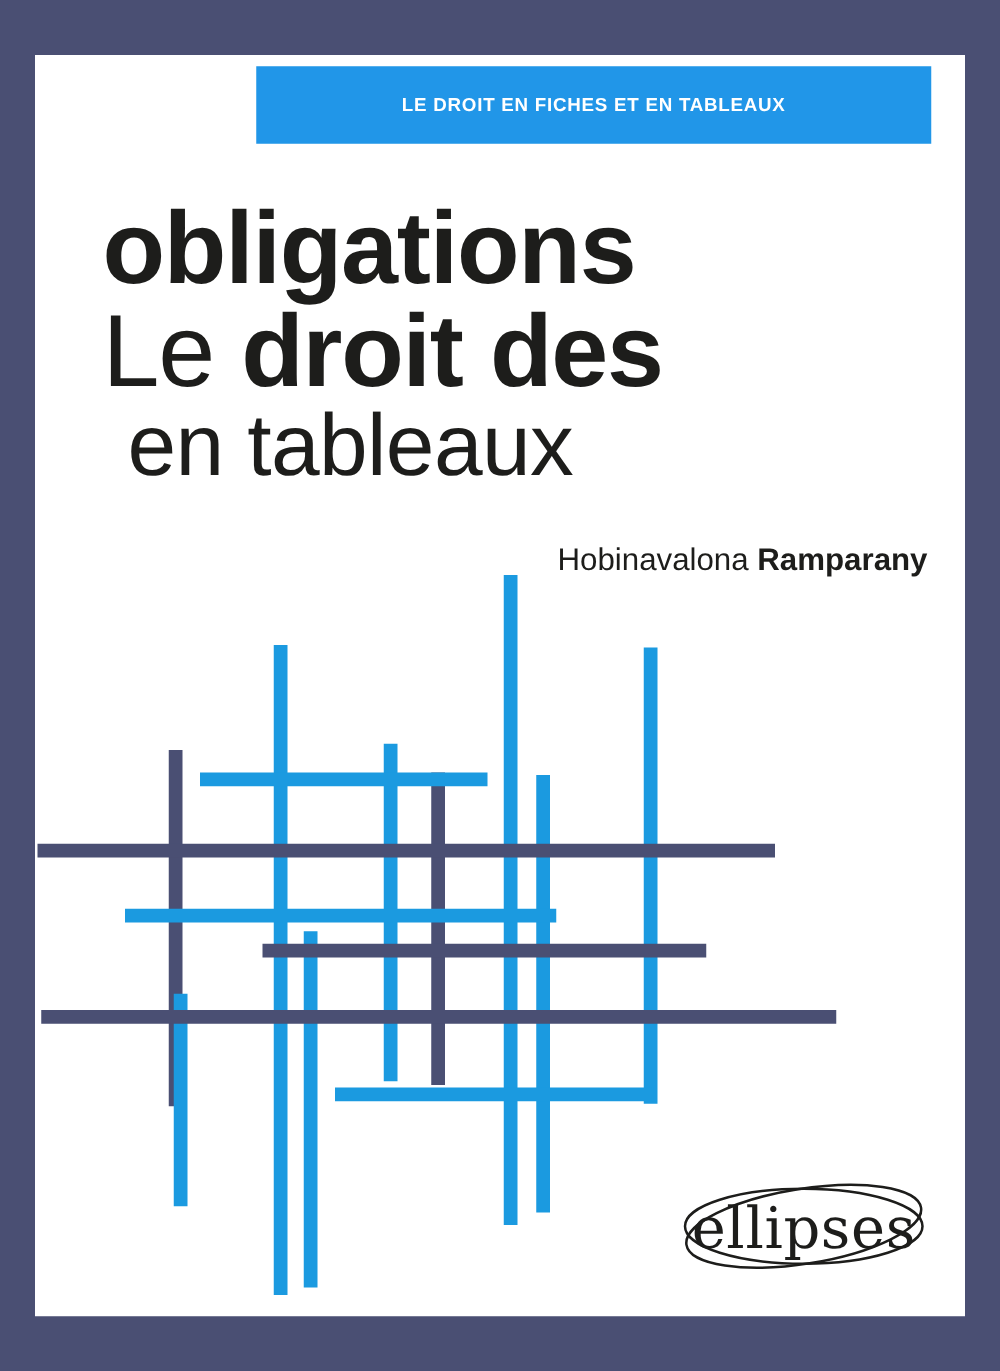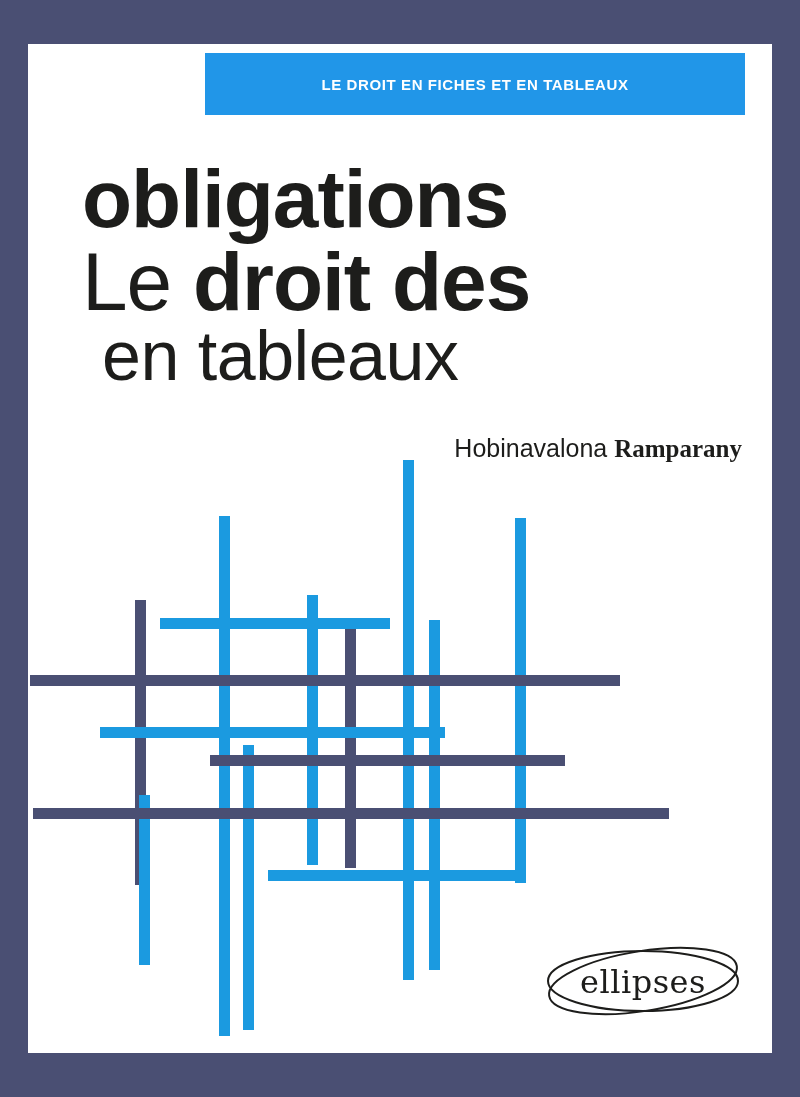--- a/index.html
+++ b/index.html
@@ -98,21 +98,21 @@
   .authors {
     position: absolute;
     right: 58px;
     top: 432px;
     text-align: right;
     color: #1d1d1b;
     font-size: 25px;
     line-height: 1.3;
   }
   .authors .first { font-weight: 400; }
-  .authors .last { font-weight: bold; font-family: Liberation Serif, serif; }
+  .authors .last { font-weight: bold; }
 
   
   .badge {
     position: absolute;
     right: 58px;
     top: 505px;
     width: 118px;
     height: 118px;
     border-radius: 50%;
     background: #cdd33a;
@@ -155,21 +155,21 @@
     bottom: 68px;
     width: 210px;
     height: 95px;
   }
   .logo-text {
     position: absolute;
     left: 50%;
     top: 50%;
     transform: translate(-50%, -50%);
     font-family: "DejaVu Serif", serif;
-    font-size: 32px;
+    font-size: 46px;
     color: #1d1d1b;
     letter-spacing: 0.5px;
     white-space: nowrap;
   }
 </style>
 </head>
 <body>
 
 <div class="cover">
 

